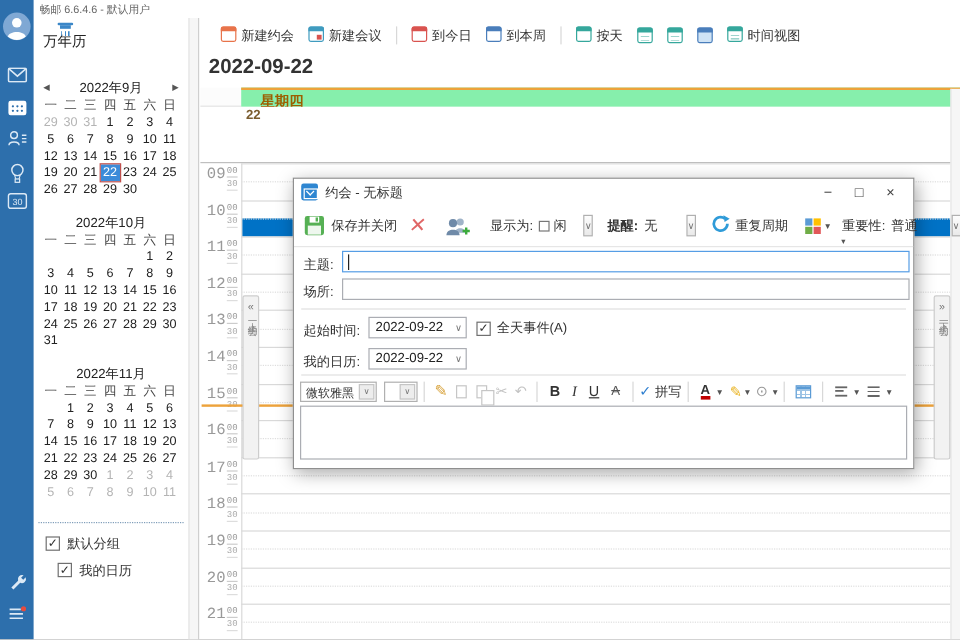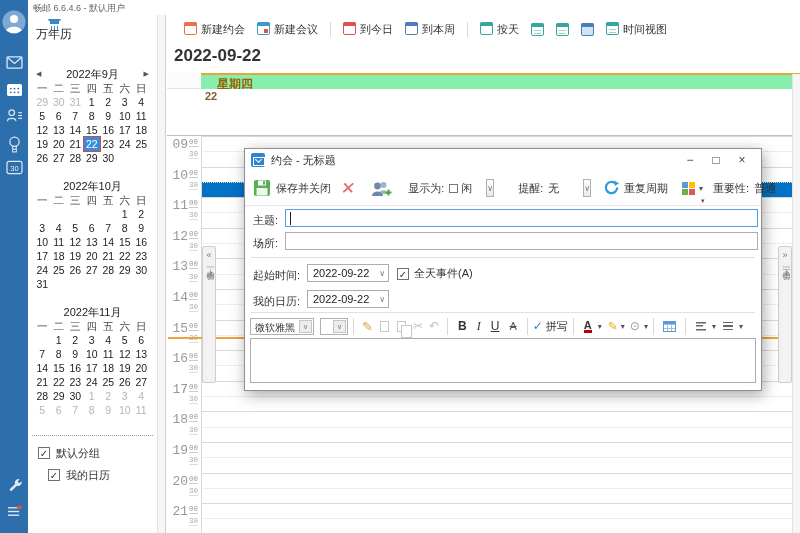--- a/index.html
+++ b/index.html
@@ -598,21 +598,21 @@
             <g stroke="#3cab3c" stroke-width="2">
               <line x1="17.5" y1="9.5" x2="17.5" y2="15.5"></line>
               <line x1="14.5" y1="12.5" x2="20.5" y2="12.5"></line>
             </g>
           </svg>
       </span>
       <span class="vsep"></span>
       <span class="lbl">显示为:</span>
       <span class="val"><span class="freebox"></span><span>闲</span></span>
       <span class="carr">∨</span>
-      <span class="lbl" style="margin-left:24px;">提醒:</span>
+      <span class="lbl" style="margin-left:12px;font-weight:bold;">提醒:</span>
       <span class="val">无</span>
       <span class="carr" style="margin-left:24px;">∨</span>
       <span class="recur">
         <svg viewBox="0 0 18 18">
             <path d="M15 9a6 6 0 1 1-2.2-4.6" fill="none" stroke="#2F9BD8" stroke-width="2.4"></path>
             <polygon points="11.5,1.5 17,4.5 12.5,7.5" fill="#2F9BD8"></polygon>
           </svg>
       </span>
       <span class="val" style="margin-left:4px;">重复周期</span>
       <span class="vsep" style="margin-left:6px;"></span>

